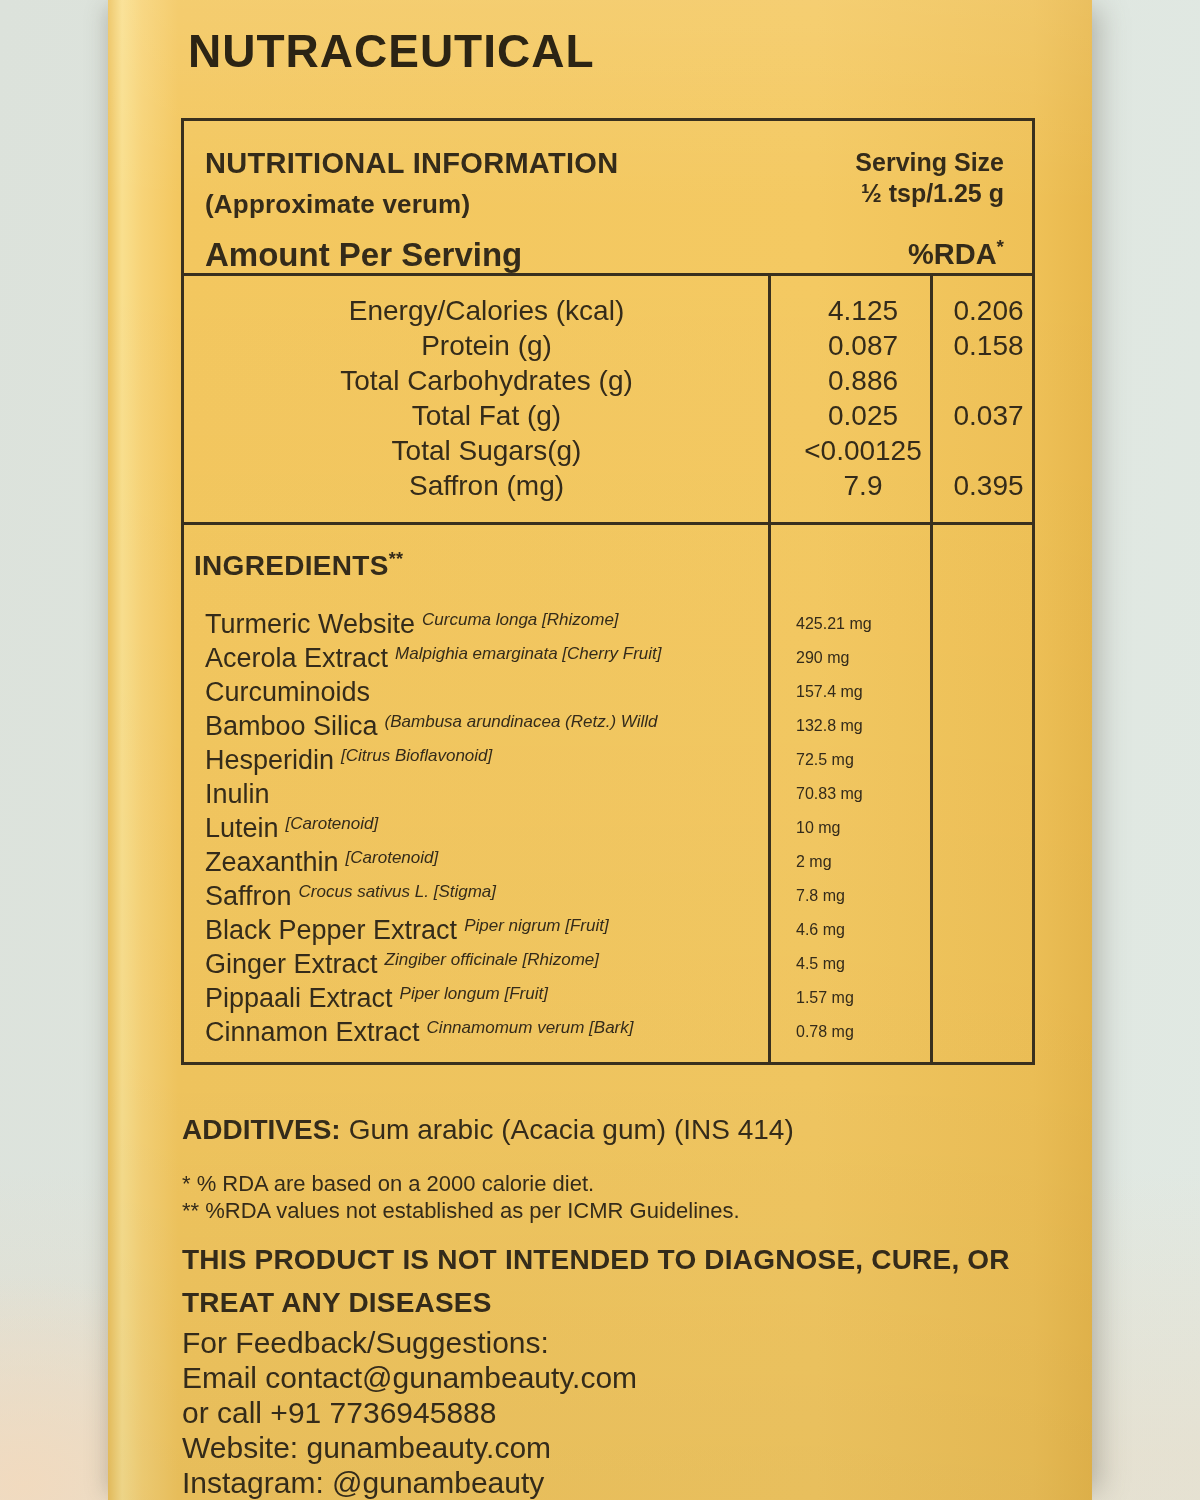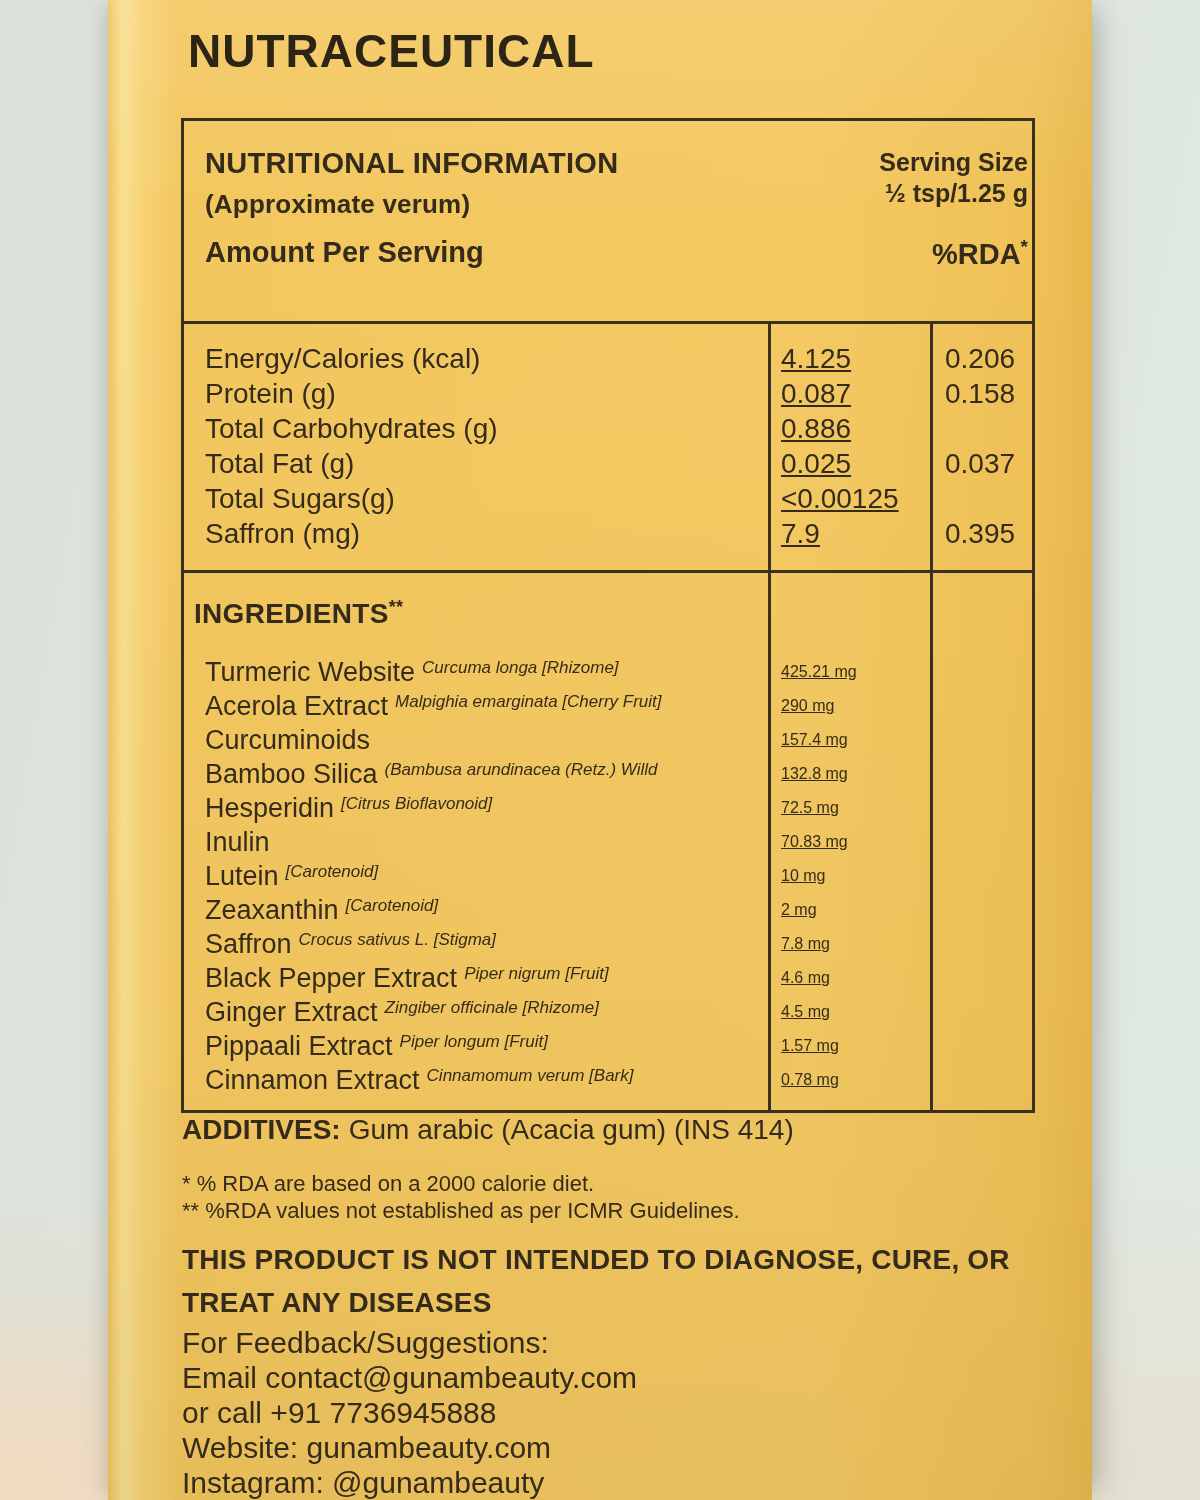--- a/index.html
+++ b/index.html
@@ -23,37 +23,37 @@
   .title{
     position:absolute;left:80px;top:24px;
     font-size:46px;font-weight:bold;letter-spacing:1px;color:#2c2414;
   }
   
   .ntable{
     position:absolute;left:73px;top:118px;width:854px;
     border:3px solid #39301e;box-sizing:border-box;
   }
   .sec{position:relative;box-sizing:border-box;}
-  .sec-header{height:200px;padding:26px 4px 0 21px;}
+  .sec-header{height:152px;padding:26px 28px 0 21px;}
   .hrow1{display:flex;justify-content:space-between;}
   .h-title{font-size:29px;font-weight:bold;letter-spacing:0.3px;}
   .h-sub{font-size:26px;font-weight:bold;margin-top:9px;letter-spacing:0.2px;}
   .hright{text-align:right;font-size:25px;font-weight:bold;line-height:31px;}
   .hrow2{display:flex;justify-content:space-between;margin-top:16px;}
-  .h-amount{font-size:29px;font-weight:bold;}
+  .h-amount{font-size:33px;font-weight:bold;}
   .h-rda{font-size:29px;font-weight:bold;}
   .h-rda sup{font-size:19px;}
   .sec-nutrition{height:249px;border-top:3px solid #39301e;padding-top:17px;}
   .sec-ingredients{height:540px;border-top:3px solid #39301e;padding-top:24px;}
   .vline{position:absolute;top:0;bottom:0;width:3px;background:#39301e;}
   .vline1{left:584px;}
   .vline2{left:746px;}
-  .trow{display:flex;height:35px;line-height:35px;}
+  .trow{display:flex;height:35px;line-height:35px;text-align:center;}
   .c1{width:584px;box-sizing:border-box;padding-left:21px;white-space:nowrap;}
-  .c2{width:162px;box-sizing:border-box;padding-left:13px;white-space:nowrap;text-decoration:underline;}
+  .c2{width:162px;box-sizing:border-box;padding-left:28px;white-space:nowrap;}
   .c3{flex:1;box-sizing:border-box;padding-left:15px;white-space:nowrap;}
   .trow .c1,.trow .c2,.trow .c3{font-size:28px;}
   .ing-heading{font-size:28px;font-weight:bold;padding-left:10px;letter-spacing:0.3px;}
   .ing-heading sup{font-size:18px;}
   .irows{margin-top:25px;}
   .irow{display:flex;height:34px;line-height:34px;}
   .iname{font-size:27px;}
   .isci{font-size:17px;font-style:italic;position:relative;top:-8px;margin-left:7px;letter-spacing:0;}
   
   .additives{position:absolute;left:74px;top:1114px;font-size:28px;}

